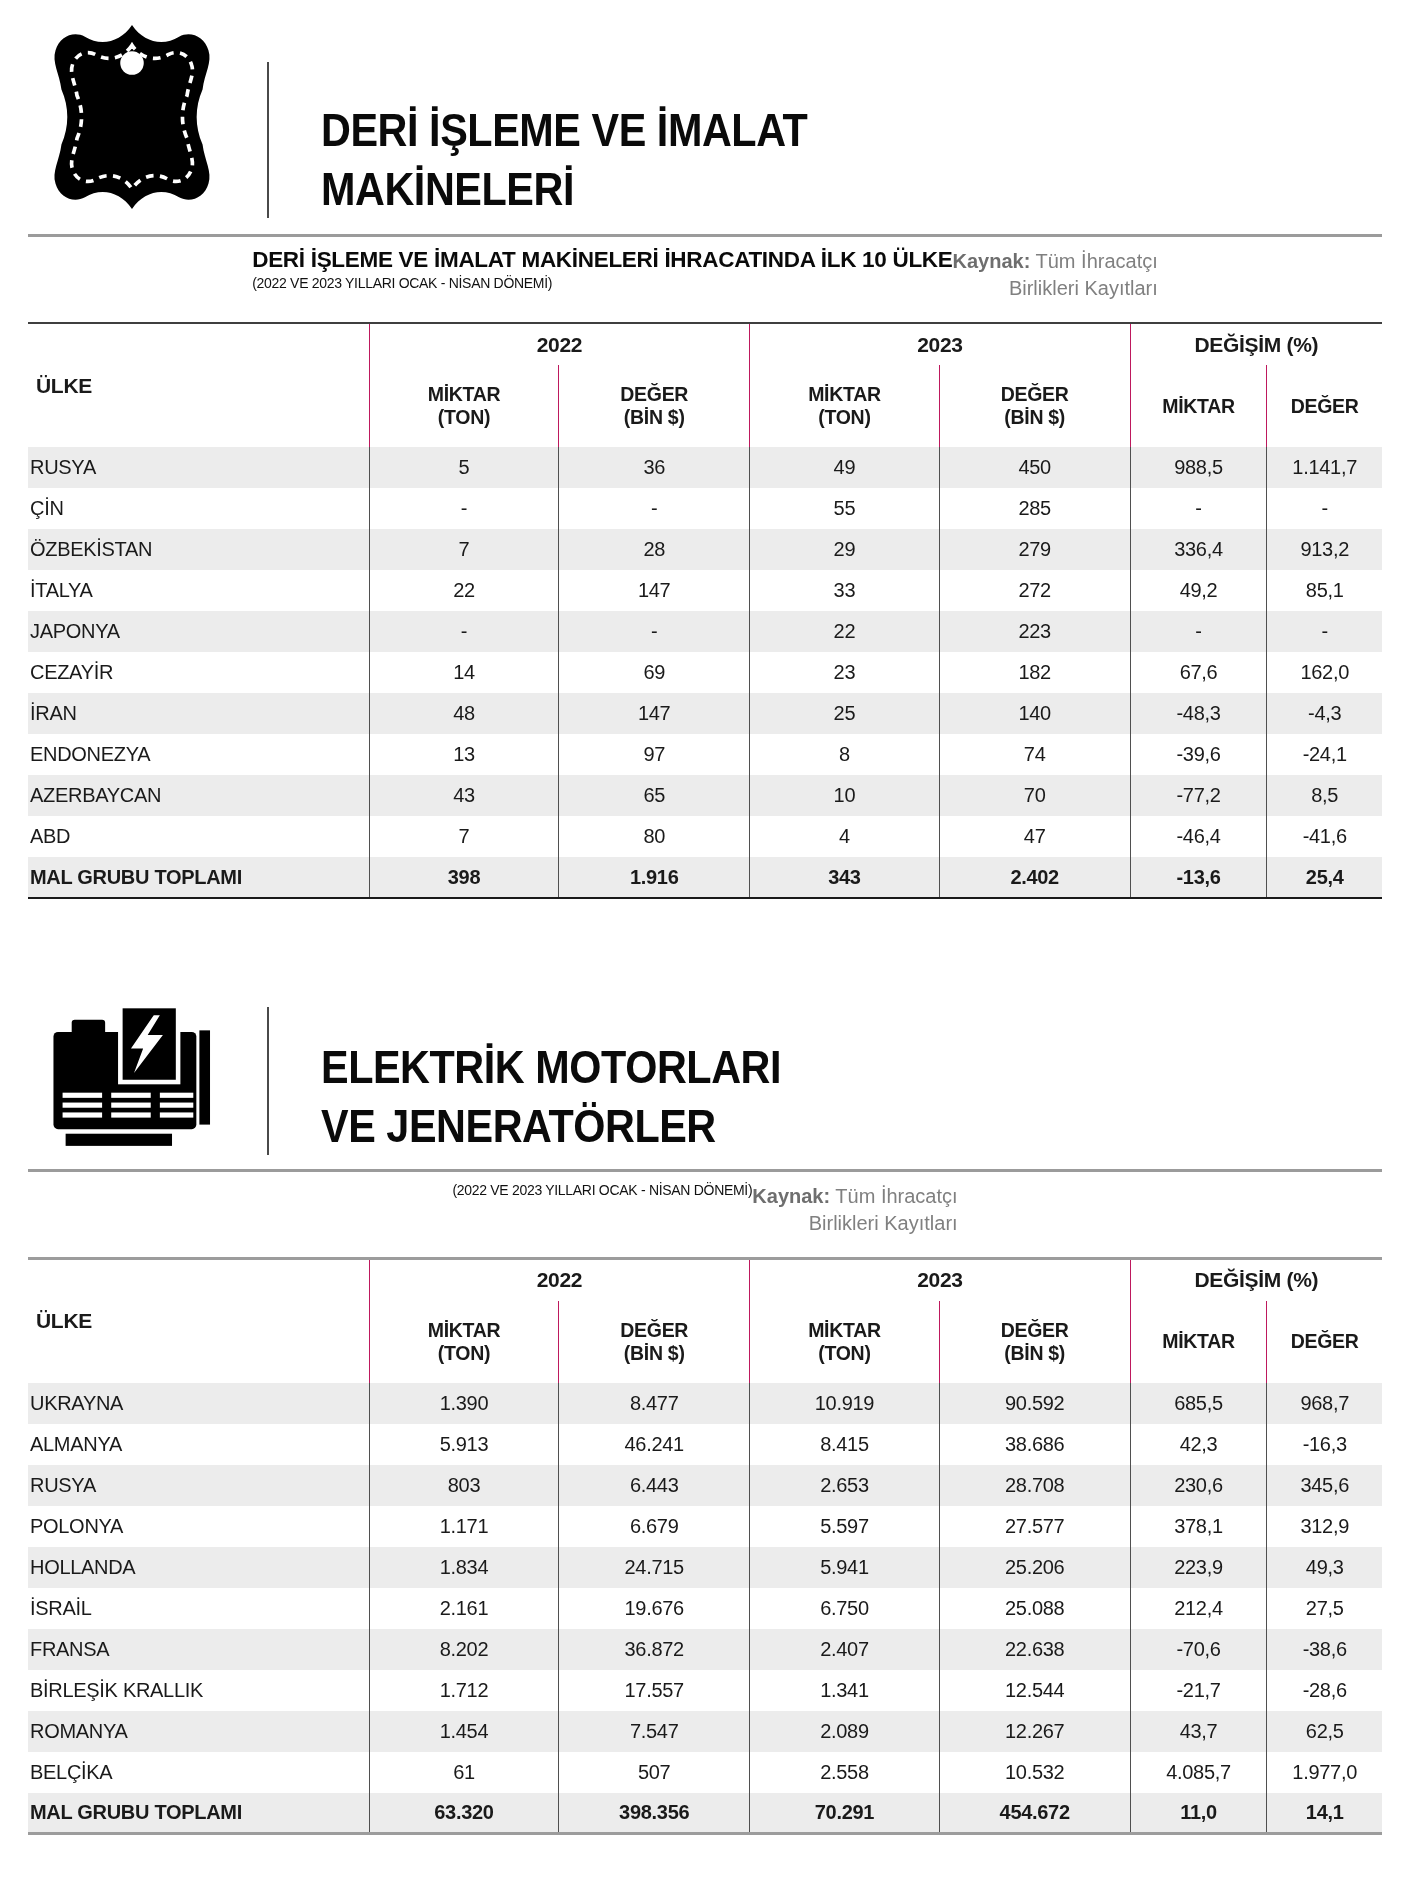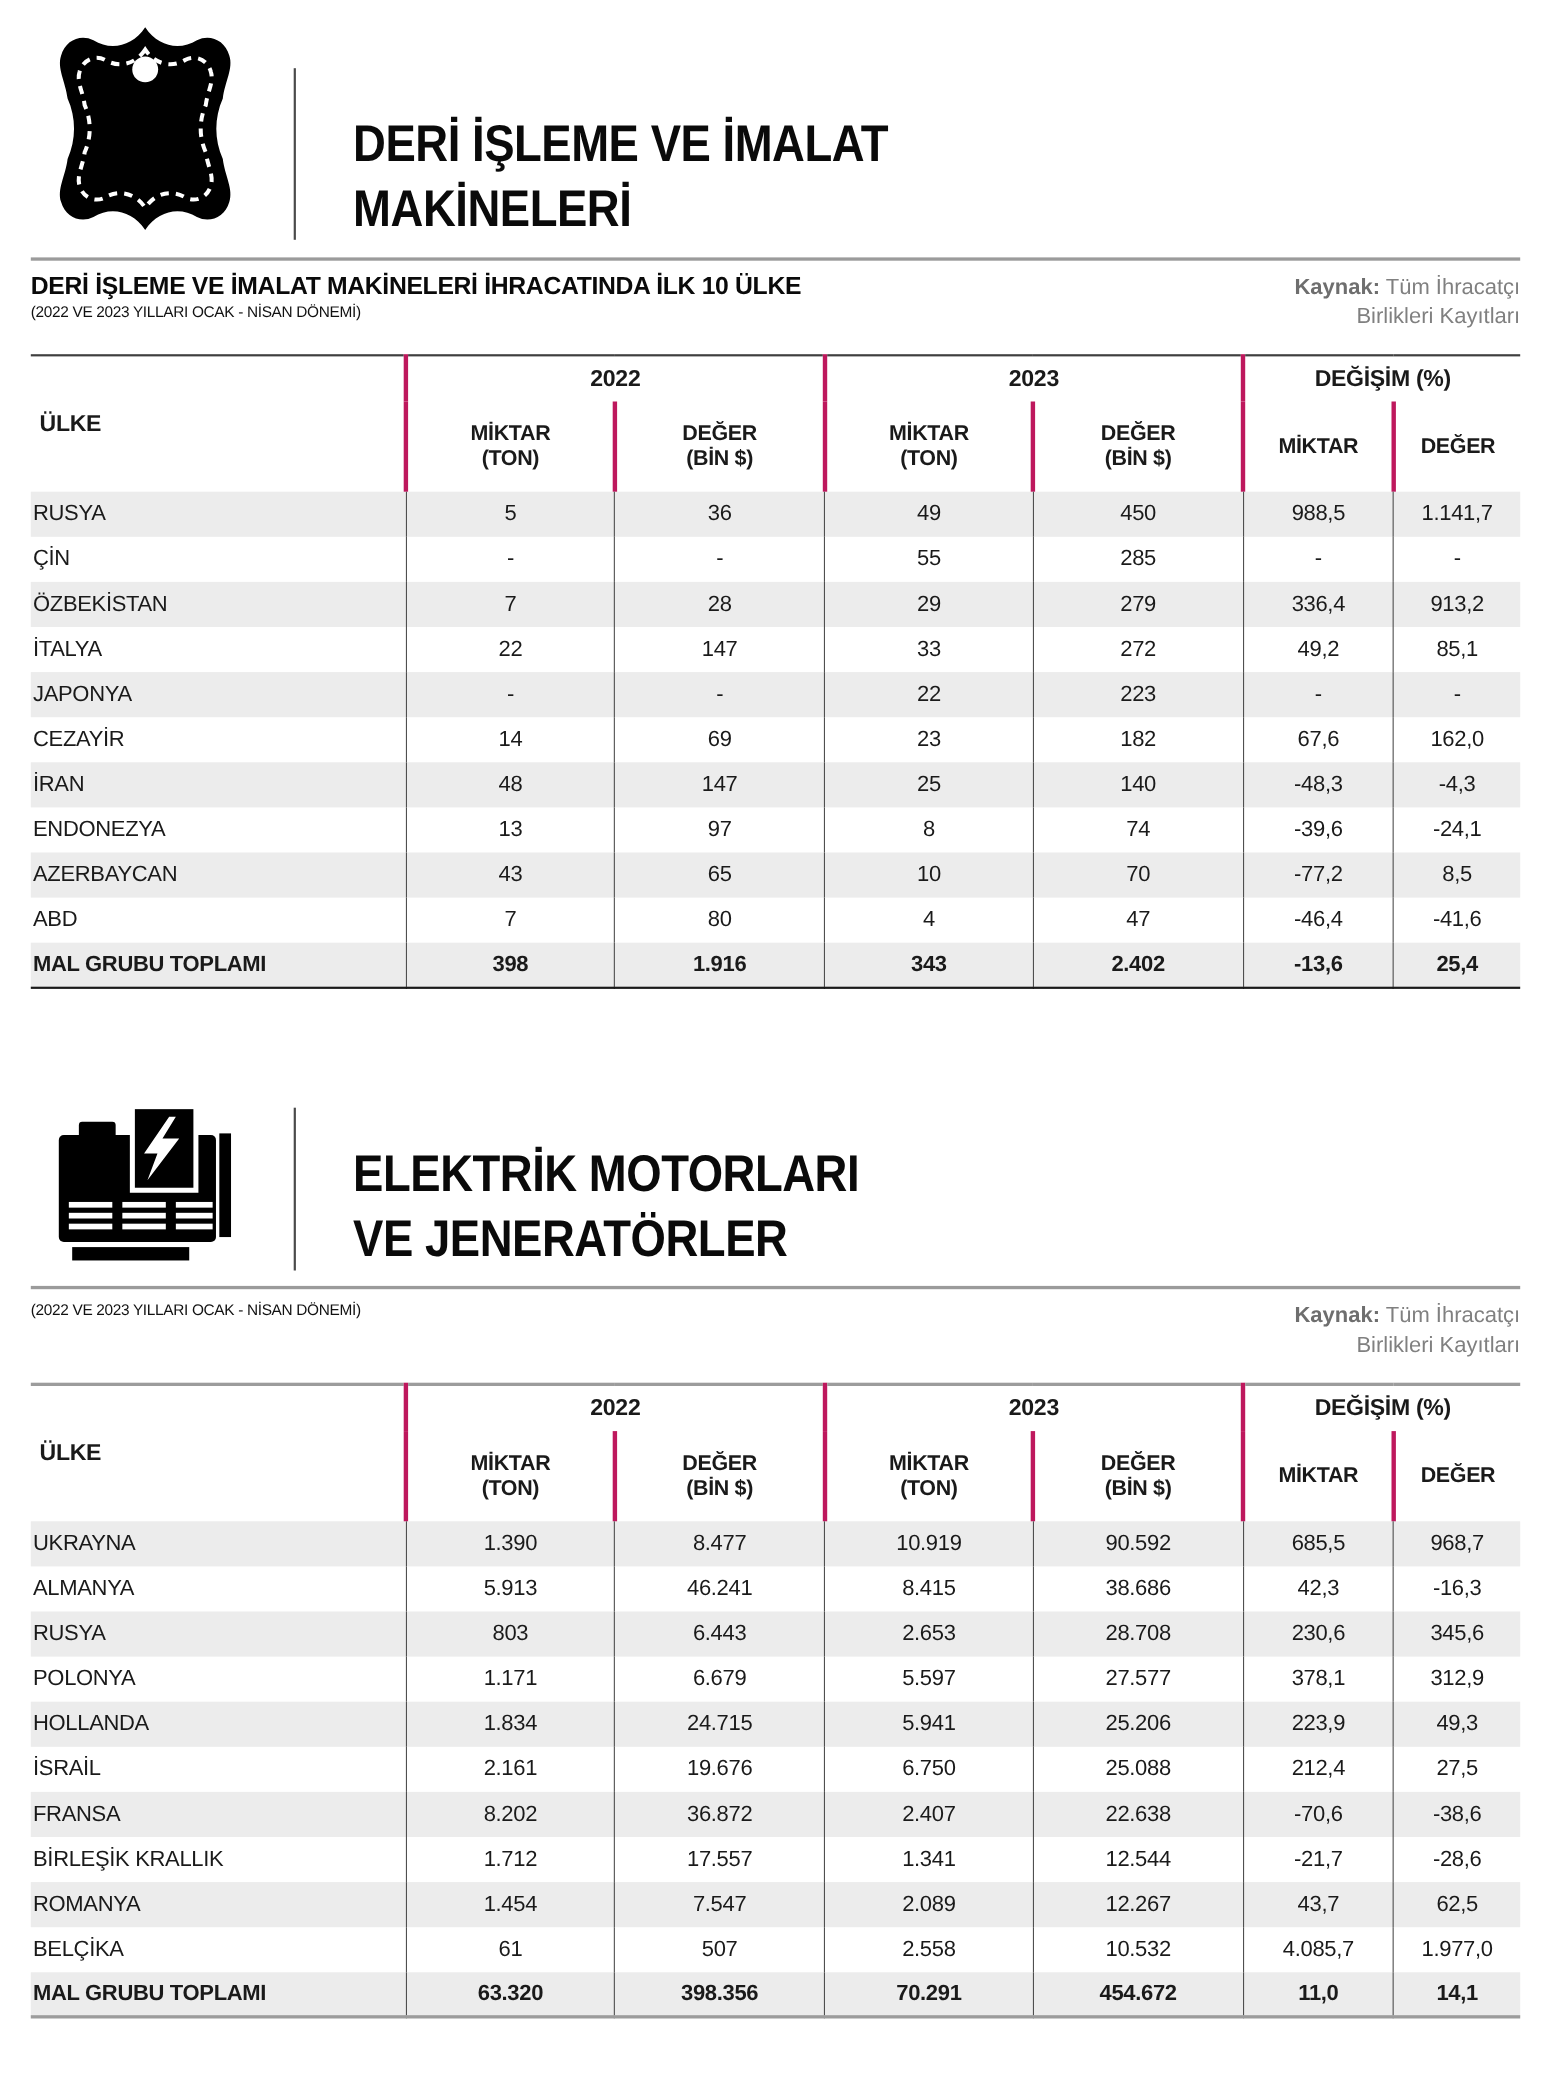--- a/index.html
+++ b/index.html
@@ -26,21 +26,21 @@
     transform:scaleX(0.88); transform-origin:left top;
     white-space:nowrap;
   }
   .sec-title.t1 { margin-top:38px; }
   .sec-title.t2 { margin-top:12px; }
 
   
   .rule { height:3px; background:#9b9b9b; margin-bottom:9px; }
 
   
-  .tbl-head { display:flex; justify-content:space-between; align-items:flex-start; margin-bottom:20px; }
+  .tbl-head { display:flex; justify-content:center; align-items:flex-start; margin-bottom:20px; }
   .tbl-title { font-weight:bold; font-size:22.5px; letter-spacing:-0.3px; color:#0a0a0a; line-height:1.25; }
   .tbl-sub { font-size:14px; color:#111; line-height:1.3; letter-spacing:-0.3px; }
   .source { text-align:right; font-size:20px; color:#808080; line-height:1.35; padding-top:2px; }
   .source b { color:#6e6e6e; }
 
   
   table.data { width:100%; border-collapse:collapse; table-layout:fixed; }
   table.data.dark  { border-top:2px solid #3f3f3f; border-bottom:2px solid #1a1a1a; }
   table.data.light { border-top:3px solid #9c9c9c; border-bottom:3px solid #9c9c9c; }
 
@@ -48,21 +48,21 @@
   col.c-qty     { width:14.0%; }
   col.c-val     { width:14.1%; }
   col.c-chgq    { width:10.1%; }
   col.c-chgv    { width:8.5%;  }
 
   th { font-weight:bold; }
   .yr-row th { font-size:21px; height:42px; vertical-align:middle; text-align:center; letter-spacing:-0.3px; }
   .sub-row th { font-size:19.5px; height:82px; vertical-align:middle; text-align:center; line-height:1.18; letter-spacing:-0.3px; }
   th.ulke { text-align:left; padding-left:8px; font-size:21px; vertical-align:middle; }
 
-  .yr-row th.grp-b, .sub-row th { border-left:4px solid #be185d; }
+  .yr-row th.grp-b, .sub-row th { border-left:1px solid #be185d; }
   tbody td + td { border-left:1px solid #4f4f4f; }
 
   tbody td { height:41px; font-size:20px; text-align:center; vertical-align:middle; letter-spacing:-0.3px; }
   tbody td:first-child { text-align:left; padding-left:2px; }
   tbody tr:nth-child(odd) { background:#ececec; }
   tbody tr.total td { font-weight:bold; }
 
   
   .leather-svg { width:196px; height:202px; display:block; margin-left:6px; margin-top:2px; }
   .gen-svg { width:208px; height:152px; display:block; margin-left:4px; margin-top:14px; }

